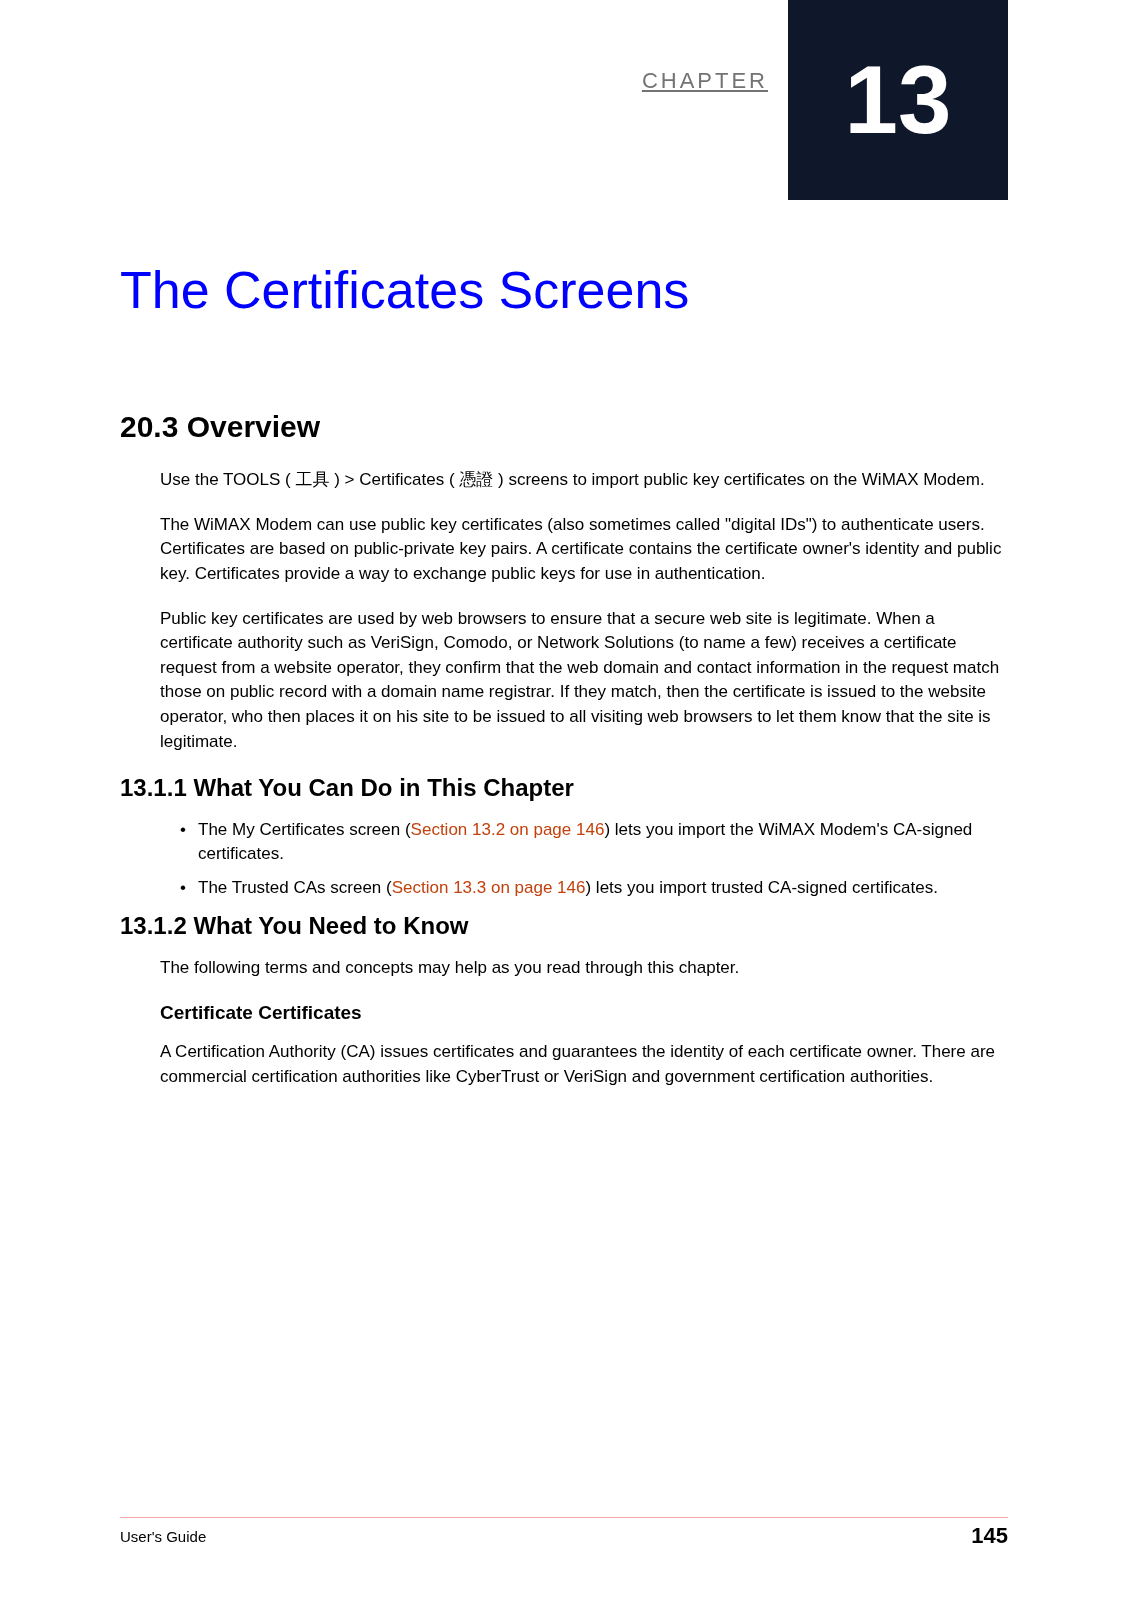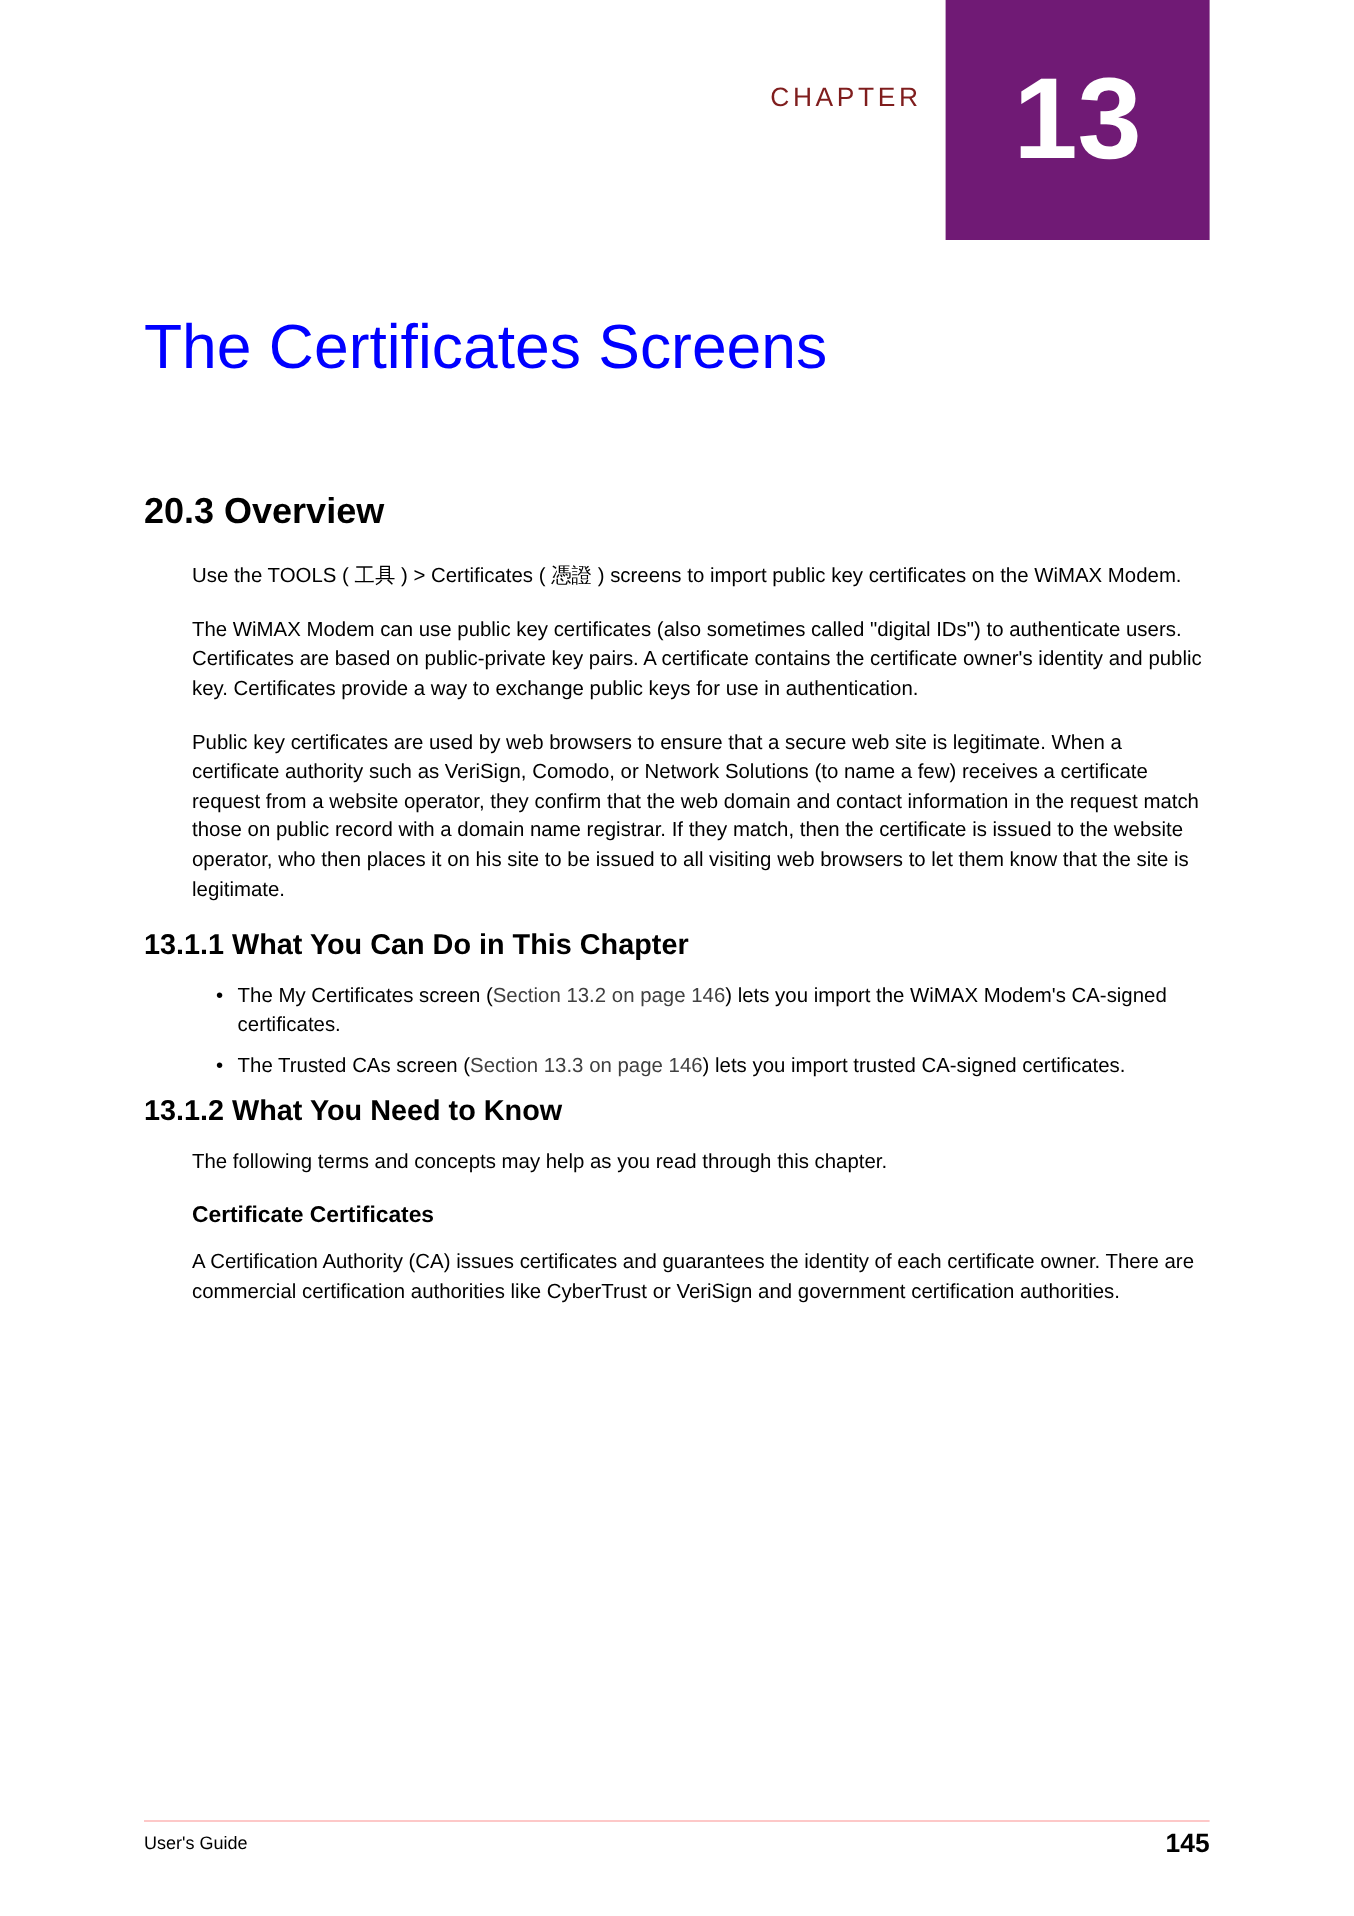--- a/index.html
+++ b/index.html
@@ -20,39 +20,40 @@
       height: 100%;
       padding: 0 120px 0 120px;
       position: relative;
     }
     .chapter-box {
       position: absolute;
       top: 0;
       right: 120px;
       width: 220px;
       height: 200px;
-      background: #701a75;
+      background: #0f172a;
       display: flex;
       align-items: center;
       justify-content: center;
     }
     .chapter-number {
       color: #ffffff;
       font-size: 96px;
       font-weight: bold;
       font-family: Arial, Helvetica, sans-serif;
     }
     .chapter-label {
       position: absolute;
       top: 68px;
       right: 360px;
       font-size: 22px;
       font-family: Arial, Helvetica, sans-serif;
-      color: #7f1d1d;
+      color: #737373;
       letter-spacing: 3px;
+      text-decoration: underline;
     }
     .chapter-title {
       position: absolute;
       top: 260px;
       left: 120px;
       right: 120px;
       text-align: left;
       font-size: 52px;
       font-family: Arial, Helvetica, sans-serif;
       color: #0000ff;
@@ -103,21 +104,21 @@
     }
     .bullet-item::before {
       content: "•";
       position: absolute;
       left: 0;
     }
     .bold {
       font-weight: normal;
     }
     .link {
-      color: #404040;
+      color: #c2410c;
     }
     .footer {
       position: absolute;
       bottom: 48px;
       left: 120px;
       right: 120px;
       display: flex;
       justify-content: space-between;
       align-items: center;
       border-top: 1px solid #fca5a5;

